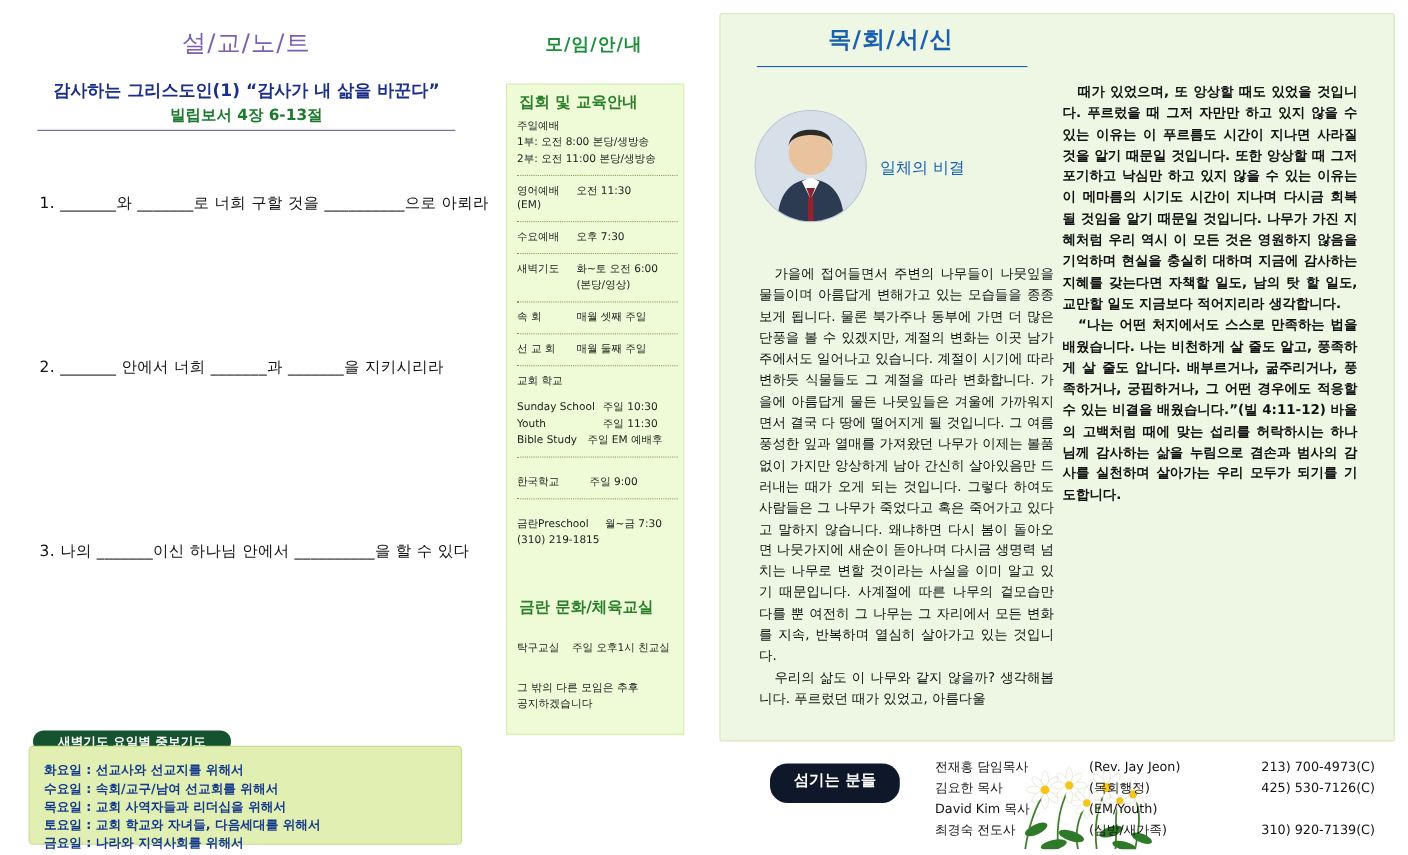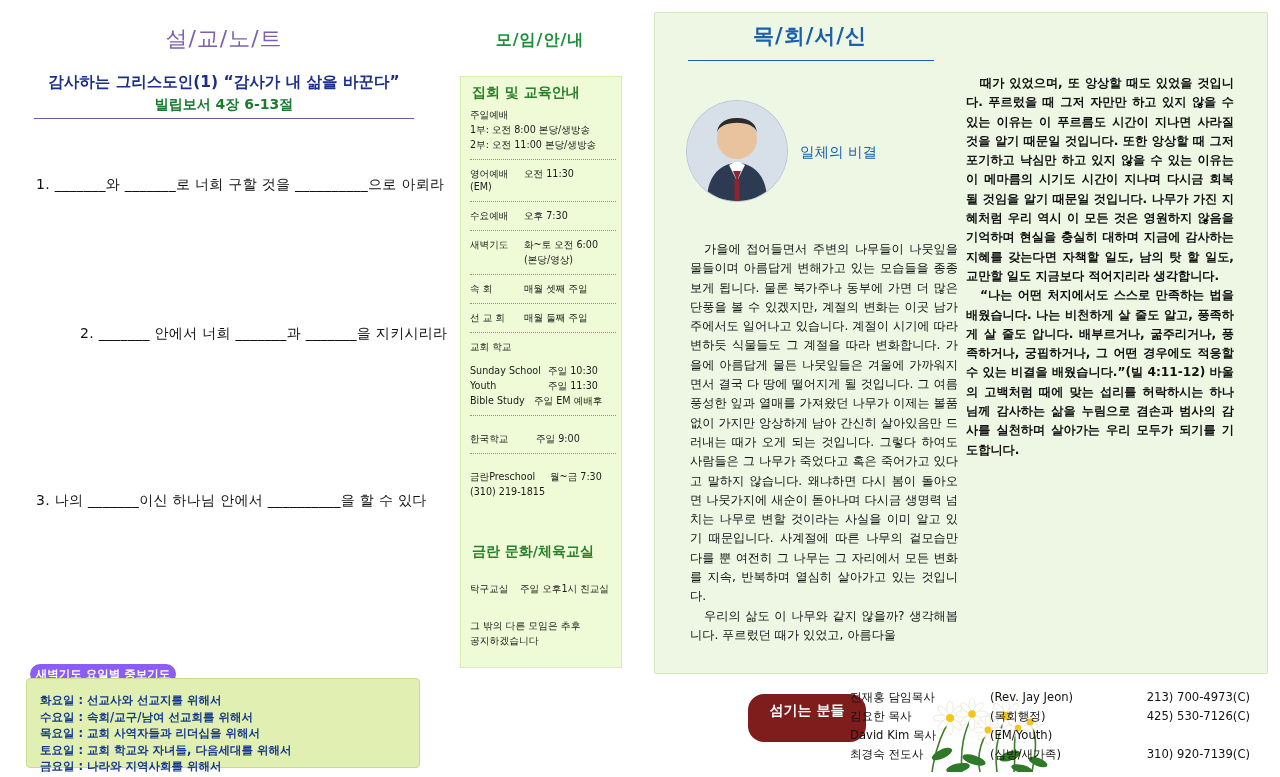--- a/index.html
+++ b/index.html
@@ -62,28 +62,28 @@
   }
   .blank-line {
     position: absolute;
     left: 36px;
     font-size: 14px;
     color: #111;
     letter-spacing: 0.3px;
     white-space: nowrap;
   }
   .bl1 { top: 176px; }
-  .bl2 { top: 325px; margin-left: 44px; }
+  .bl2 { top: 325px; }
   .bl3 { top: 492px; }
 
   .dawn-header {
     position: absolute;
     left: 30px; top: 664px;
-    width: 146px; height: 20px;
-    background: #8b5cf6;
+    width: 180px; height: 20px;
+    background: #14532d;
     border-radius: 10px;
   }
   .dawn-header span {
     display: block;
     text-align: center;
     line-height: 20px;
     font-size: 11.5px;
     font-weight: bold;
     color: #ffffff;
   }
@@ -252,23 +252,23 @@
     color: #111;
     font-weight: bold;
   }
   .col-left p, .col-right p {
     margin: 0;
     text-indent: 14px;
   }
 
   .serve-badge {
     position: absolute;
-    left: 748px; top: 694px;
-    width: 118px; height: 48px;
-    background: #7f1d1d;
+    left: 700px; top: 694px;
+    width: 118px; height: 36px;
+    background: #0f172a;
     border-radius: 16px;
   }
   .serve-badge span {
     display: block;
     text-align: center;
     line-height: 32px;
     font-size: 14px;
     font-weight: bold;
     color: #ffffff;
   }

